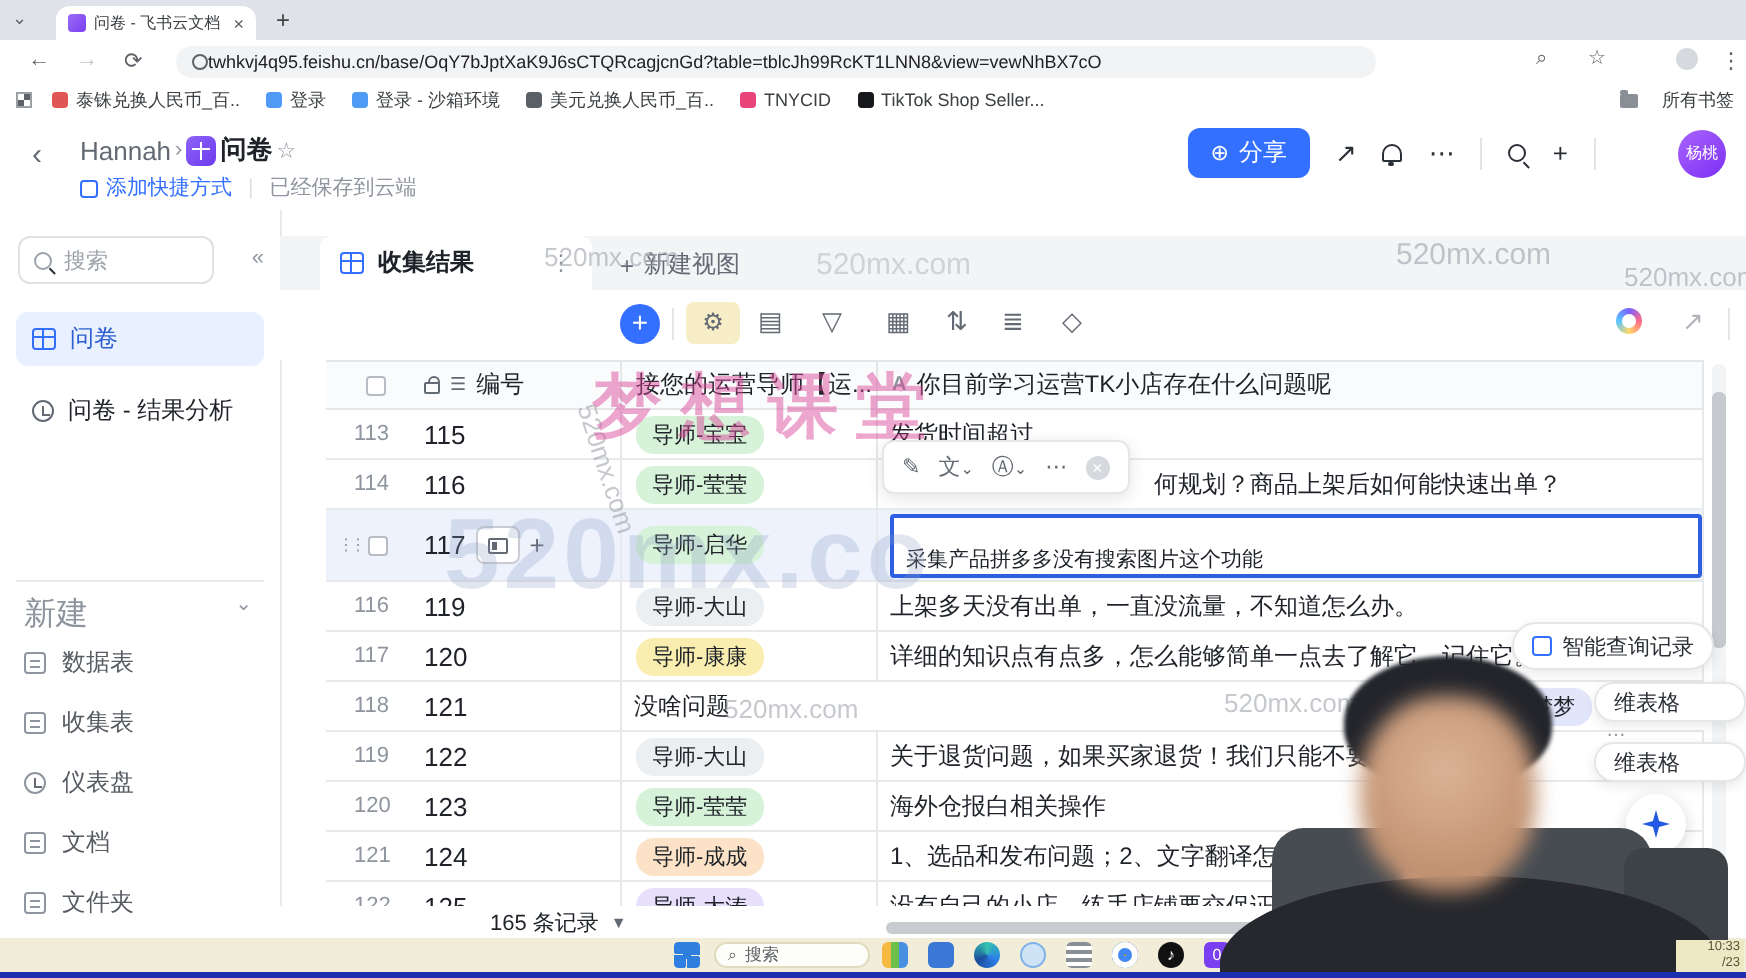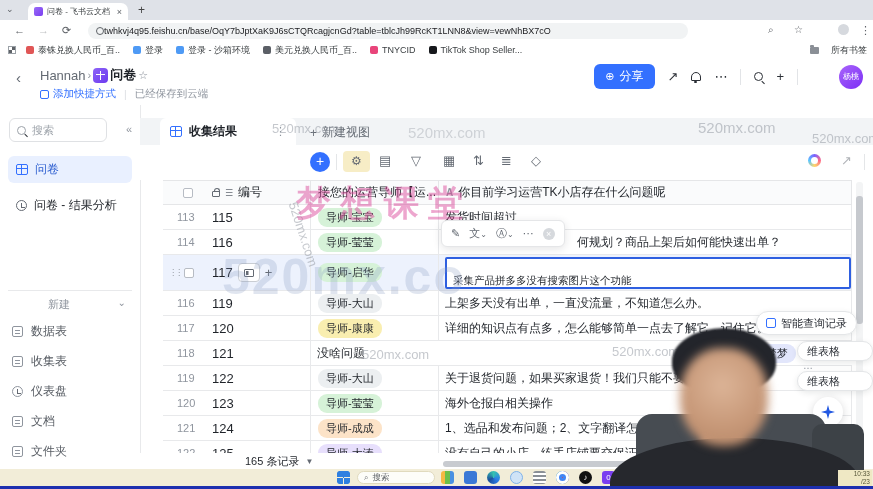--- a/index.html
+++ b/index.html
@@ -64,21 +64,21 @@
   .sbox .ph{font-size:11px;color:#9ca2a9;}
   .collapse{position:absolute;right:8px;top:18px;font-size:11px;color:#8f959e;}
   .sitem{position:absolute;left:8px;width:124px;height:27px;border-radius:6px;display:flex;align-items:center;gap:7px;padding:0 8px;box-sizing:border-box;font-size:12px;color:#1f2329;}
   .sitem.active{background:#e9f0ff;color:#2e5fd0;}
   .i-table{width:12px;height:11px;border:1.3px solid #646a73;border-radius:2px;box-sizing:border-box;
      background:linear-gradient(#646a73,#646a73) 0 3px/100% 1px no-repeat,linear-gradient(90deg,#646a73,#646a73) 3.5px 0/1px 100% no-repeat;}
   .i-table.blue{border-color:#3370ff;background:linear-gradient(#3370ff,#3370ff) 0 3px/100% 1px no-repeat,linear-gradient(90deg,#3370ff,#3370ff) 3.5px 0/1px 100% no-repeat;}
   .i-clockc{width:11px;height:11px;border:1.3px solid #646a73;border-radius:50%;position:relative;box-sizing:border-box;}
   .i-clockc:after{content:"";position:absolute;left:4px;top:2px;width:2.5px;height:3.5px;border-left:1.2px solid #646a73;border-bottom:1.2px solid #646a73;}
   .sdiv{position:absolute;left:8px;right:8px;top:185px;height:1px;background:#e8e9eb;}
-  .newlab{position:absolute;left:12px;top:192px;font-size:11px;color:#8f959e;margin-left:36px;}
+  .newlab{position:absolute;left:12px;top:192px;font-size:16px;color:#8f959e;}
   .newcaret{position:absolute;right:14px;top:192px;font-size:10px;color:#8f959e;}
   .nitem{position:absolute;left:12px;display:flex;align-items:center;gap:8px;font-size:12px;color:#575c63;}
   .mini-doc{width:11px;height:11px;border:1.2px solid #8f959e;border-radius:2px;box-sizing:border-box;
      background:linear-gradient(#8f959e,#8f959e) 2px 3px/5px 1px no-repeat,linear-gradient(#8f959e,#8f959e) 2px 6px/5px 1px no-repeat;}
   
   .band{position:absolute;left:140px;top:118px;right:0;height:27px;background:#f2f4f6;}
   .vtab{position:absolute;left:160px;top:118px;width:136px;height:27px;background:#fff;border-radius:6px 6px 0 0;
         display:flex;align-items:center;gap:7px;padding:0 10px;box-sizing:border-box;}
   .vtab .l{font-size:12px;font-weight:700;color:#1f2329;}
   .vtab .dots{margin-left:auto;color:#8f959e;font-size:11px;}

